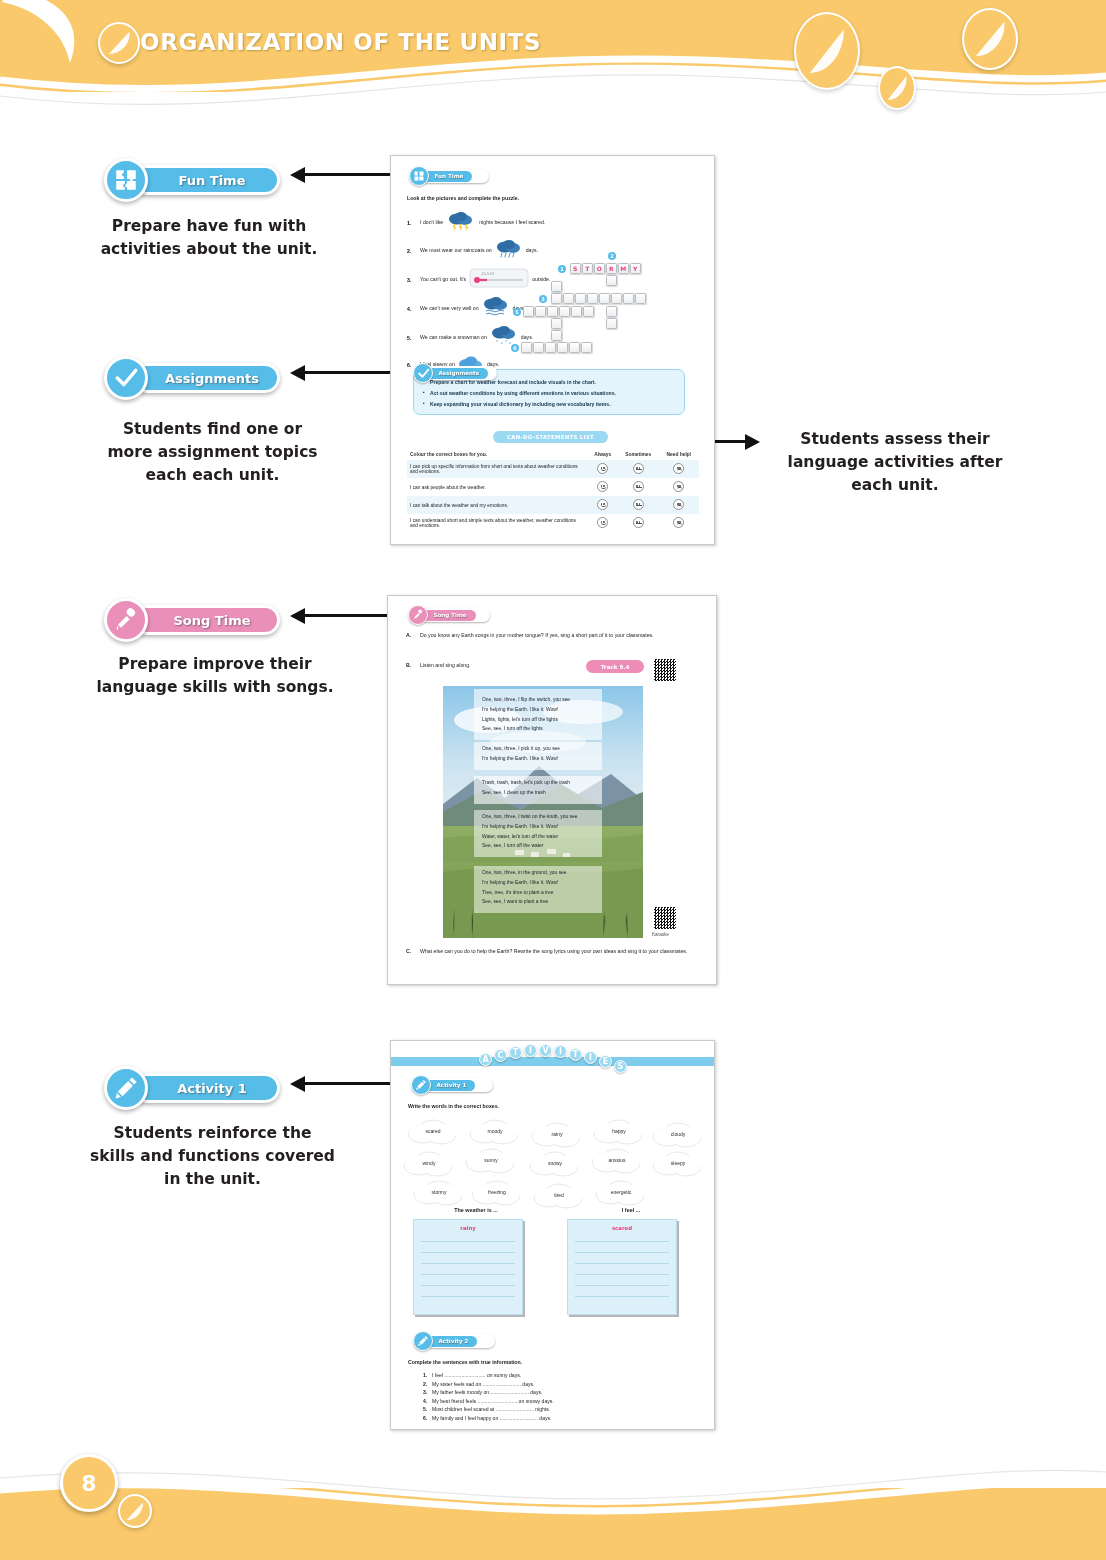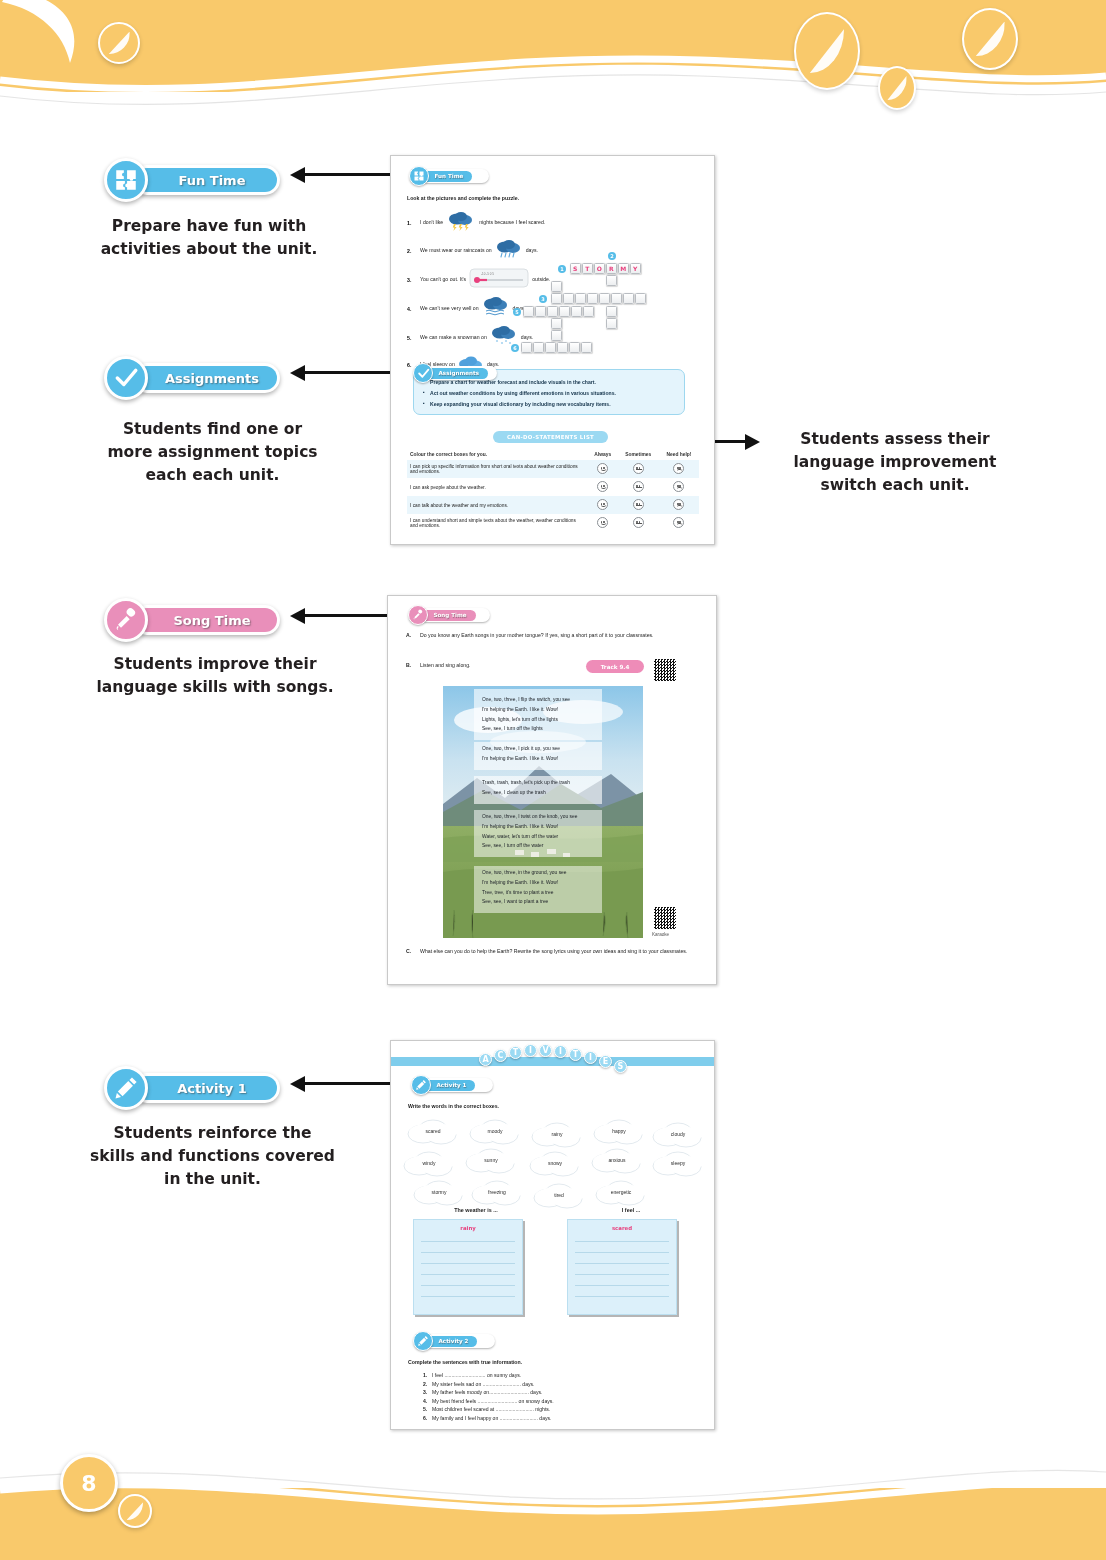--- a/index.html
+++ b/index.html
@@ -271,20 +271,21 @@
     </div>
   <div class="bubble" style="left:794px;top:12px;width:66px;height:78px;border-radius:50% 50% 50% 50%/50% 50% 50% 50%">
       <div class="swish"></div>
     </div>
   <div class="bubble" style="left:878px;top:66px;width:38px;height:44px">
       <div class="swish"></div>
     </div>
   <div class="bubble" style="left:962px;top:8px;width:56px;height:62px">
       <div class="swish"></div>
     </div>
+  <div class="hdr-title">ORGANIZATION OF THE UNITS</div>
 </div>
 
 <div class="pill-wrap" style="left:104px;top:158px">
   <div class="pill-icon c-blue">
     <svg width="26" height="26" viewBox="0 0 24 24" fill="#ffffff">
       <path d="M3,3 h7 v2.2 a1.7,1.7 0 1 0 0,3.4 V11 H3 Z"></path>
       <path d="M13,3 h8 v8 h-2.3 a1.7,1.7 0 1 1 -3.4,0 H13 Z"></path>
       <path d="M3,13 h8 v2.3 a1.7,1.7 0 1 0 0,3.4 V21 H3 Z"></path>
       <path d="M13,13 h8 v8 h-8 v-2.3 a1.7,1.7 0 1 1 0,-3.4 Z"></path>
     </svg>
@@ -318,21 +319,21 @@
       <path d="M12.6,8.4 L15.4,11.2 L7.4,19.2 L4.6,16.4 Z"></path>
       <path d="M4.4,17.6 c-1.6,1.2 -1.4,3.4 .6,3.8 c-1.2,-1.2 -.6,-2.4 .4,-2.9 Z"></path>
     </svg>
   </div>
   <div class="pill-body" style="width:148px">
     <div class="pill-inner c-pink">
       <span class="pill-text">Song Time</span>
     </div>
   </div>
 </div>
-<div class="caption" style="left:95px;top:653px;width:240px">Students  improve their language skills with songs.</div>
+<div class="caption" style="left:95px;top:653px;width:240px">Prepare  improve their language skills with songs.</div>
 
 <div class="pill-wrap" style="left:104px;top:1066px">
   <div class="pill-icon c-blue">
     <svg width="26" height="26" viewBox="0 0 24 24" fill="#ffffff">
       <path d="M17.5,2.2 l4.3,4.3 l-2.3,2.3 l-4.3,-4.3 Z"></path>
       <path d="M14.1,5.6 l4.3,4.3 l-9.6,9.6 l-4.3,-4.3 Z"></path>
       <path d="M3.6,16.6 l3.8,3.8 l-5.1,1.3 Z"></path>
     </svg>
   </div>
   <div class="pill-body" style="width:148px">
@@ -355,21 +356,21 @@
 <div class="arrow-head left" style="left:290px;top:608px"></div>
 <div class="dot" style="left:400px;top:608px"></div>
 
 <div class="arrow-line" style="left:305px;top:1082px;width:100px"></div>
 <div class="arrow-head left" style="left:290px;top:1076px"></div>
 <div class="dot" style="left:400px;top:1076px"></div>
 
 <div class="dot" style="left:618px;top:434px"></div>
 <div class="arrow-line" style="left:630px;top:440px;width:115px"></div>
 <div class="arrow-head right" style="left:745px;top:434px"></div>
-<div class="caption" style="left:775px;top:428px;width:240px">Students assess their language improvement switch each unit.</div>
+<div class="caption" style="left:775px;top:428px;width:240px">Students assess their language activities after each unit.</div>
 
 <div class="preview" style="left:390px;top:155px;width:325px;height:390px">
 
   <div class="mpill" style="position:absolute;left:18px;top:10px">
     <div class="mpill-ico c-blue">
       <svg width="12" height="12" viewBox="0 0 24 24" fill="#ffffff">
         <path d="M3,3 h7 v2.2 a1.7,1.7 0 1 0 0,3.4 V11 H3 Z"></path>
         <path d="M13,3 h8 v8 h-2.3 a1.7,1.7 0 1 1 -3.4,0 H13 Z"></path>
         <path d="M3,13 h8 v2.3 a1.7,1.7 0 1 0 0,3.4 V21 H3 Z"></path>
         <path d="M13,13 h8 v8 h-8 v-2.3 a1.7,1.7 0 1 1 0,-3.4 Z"></path>

